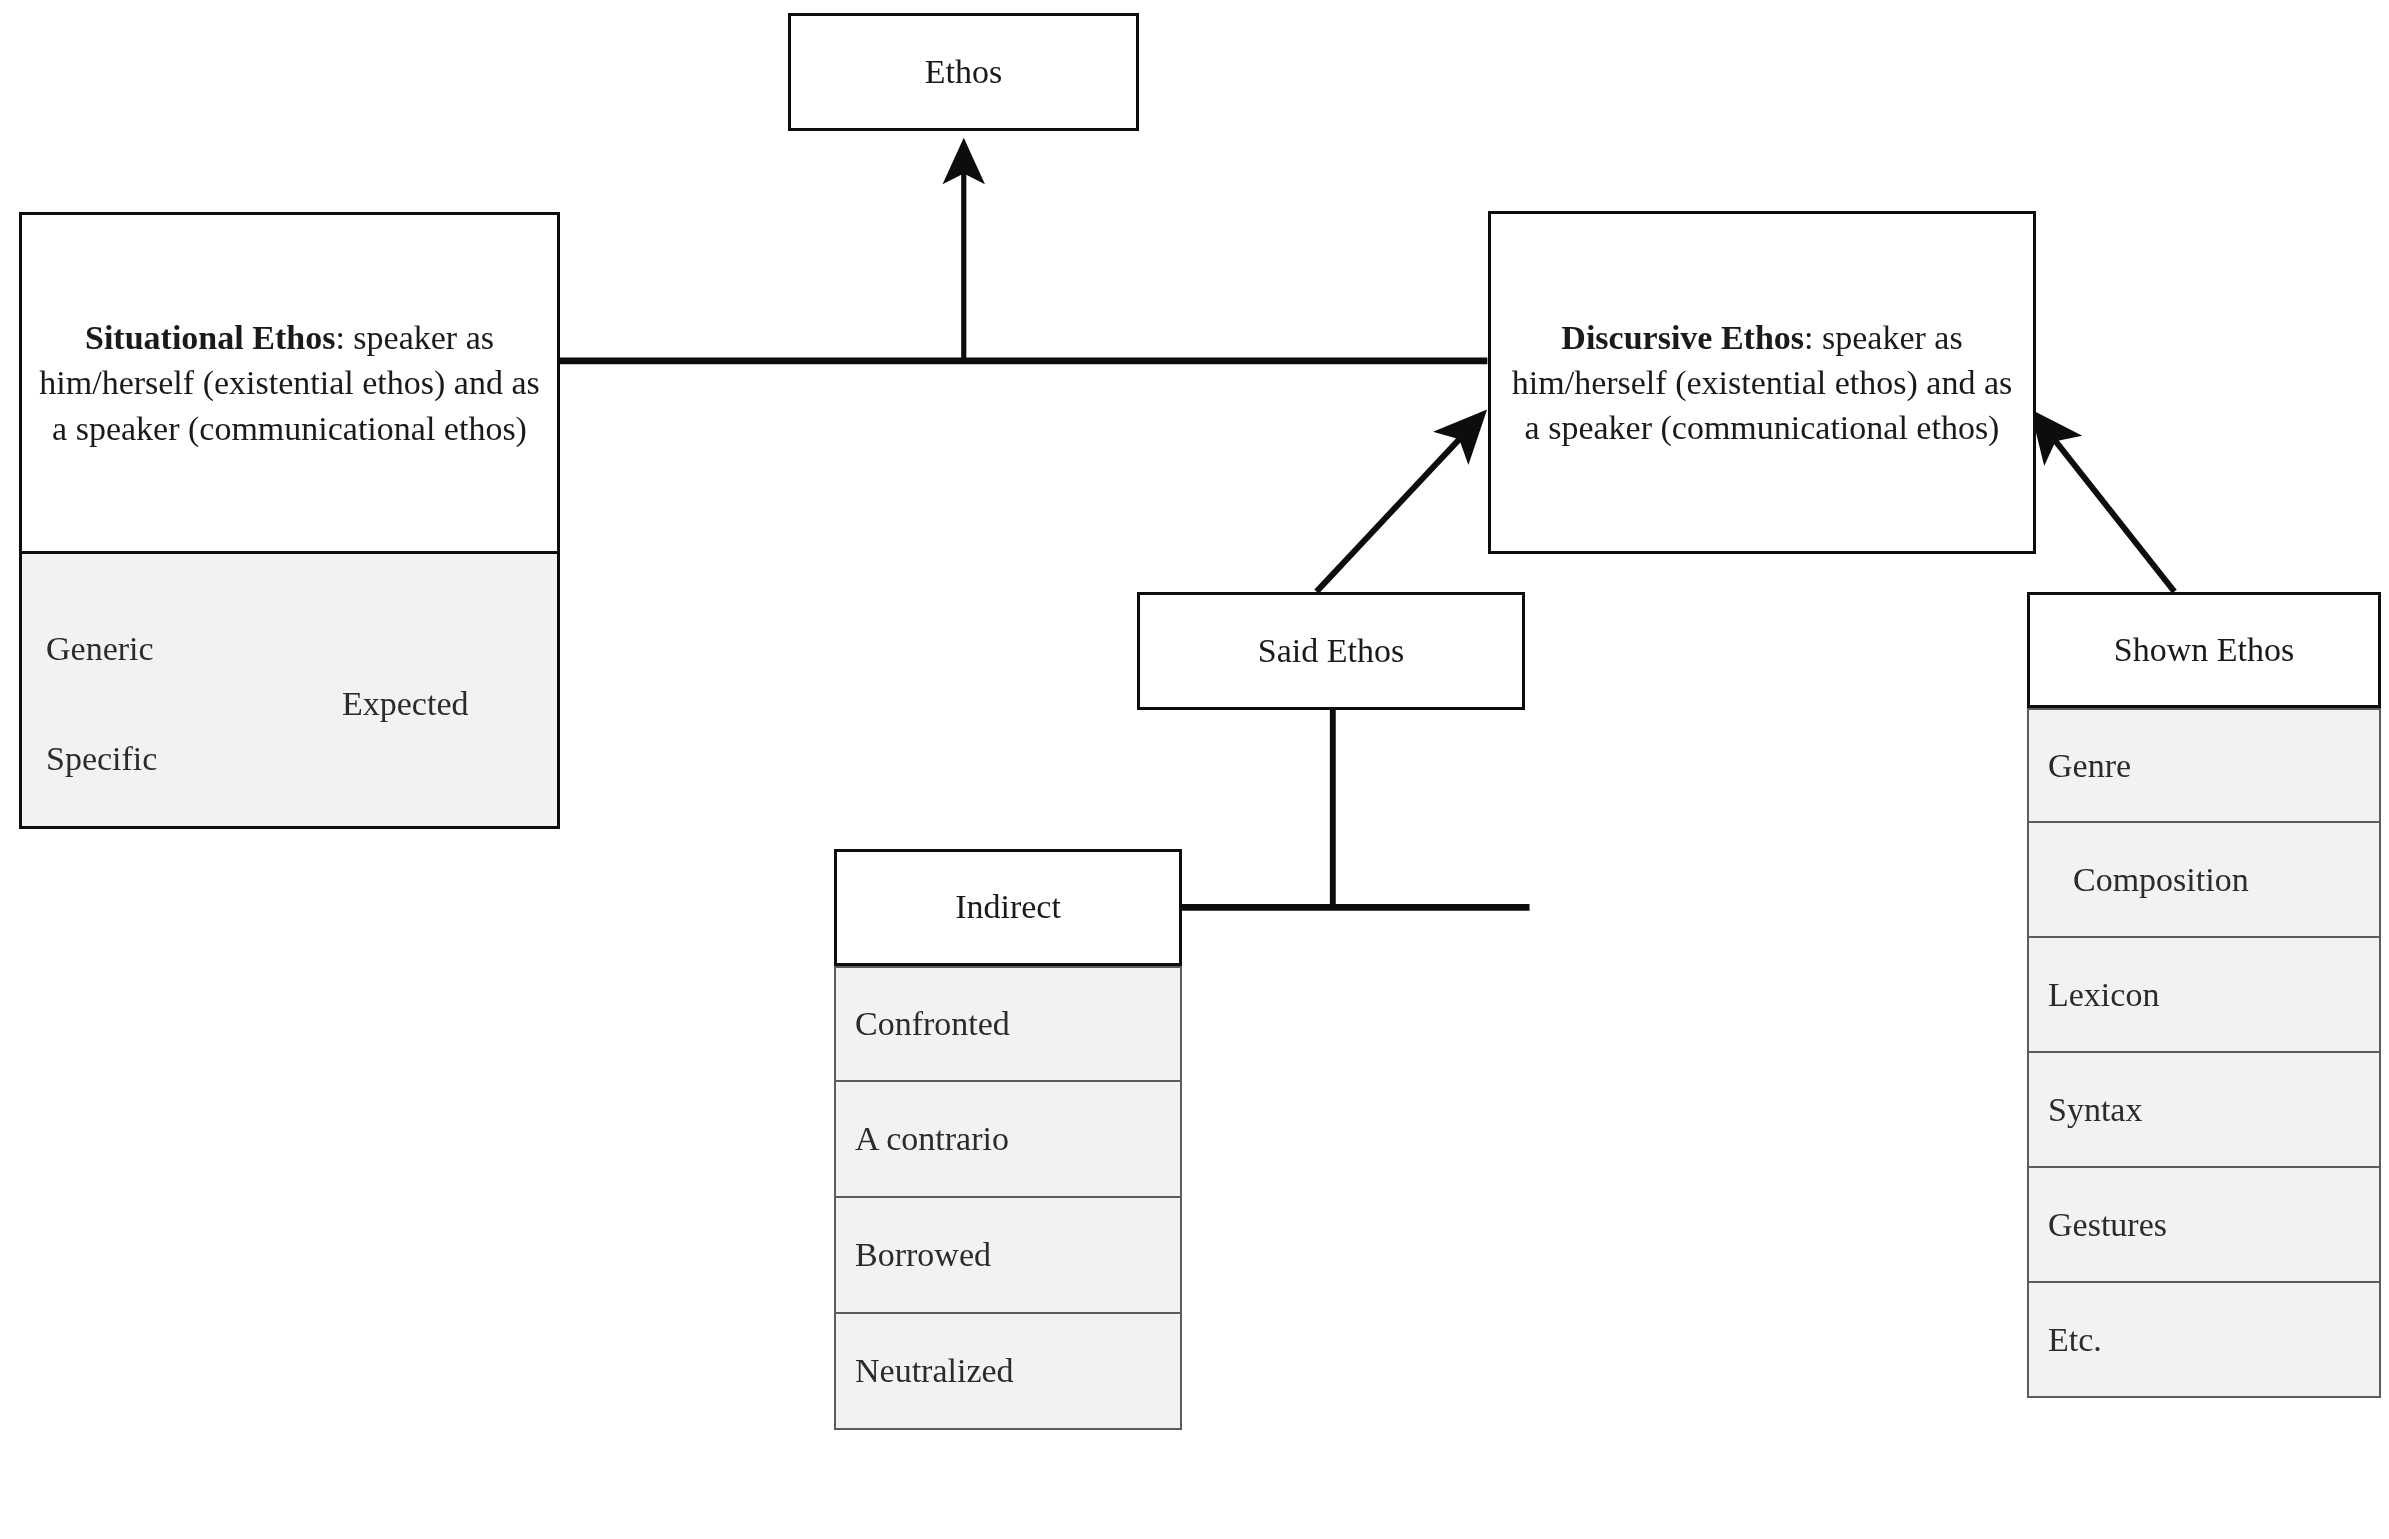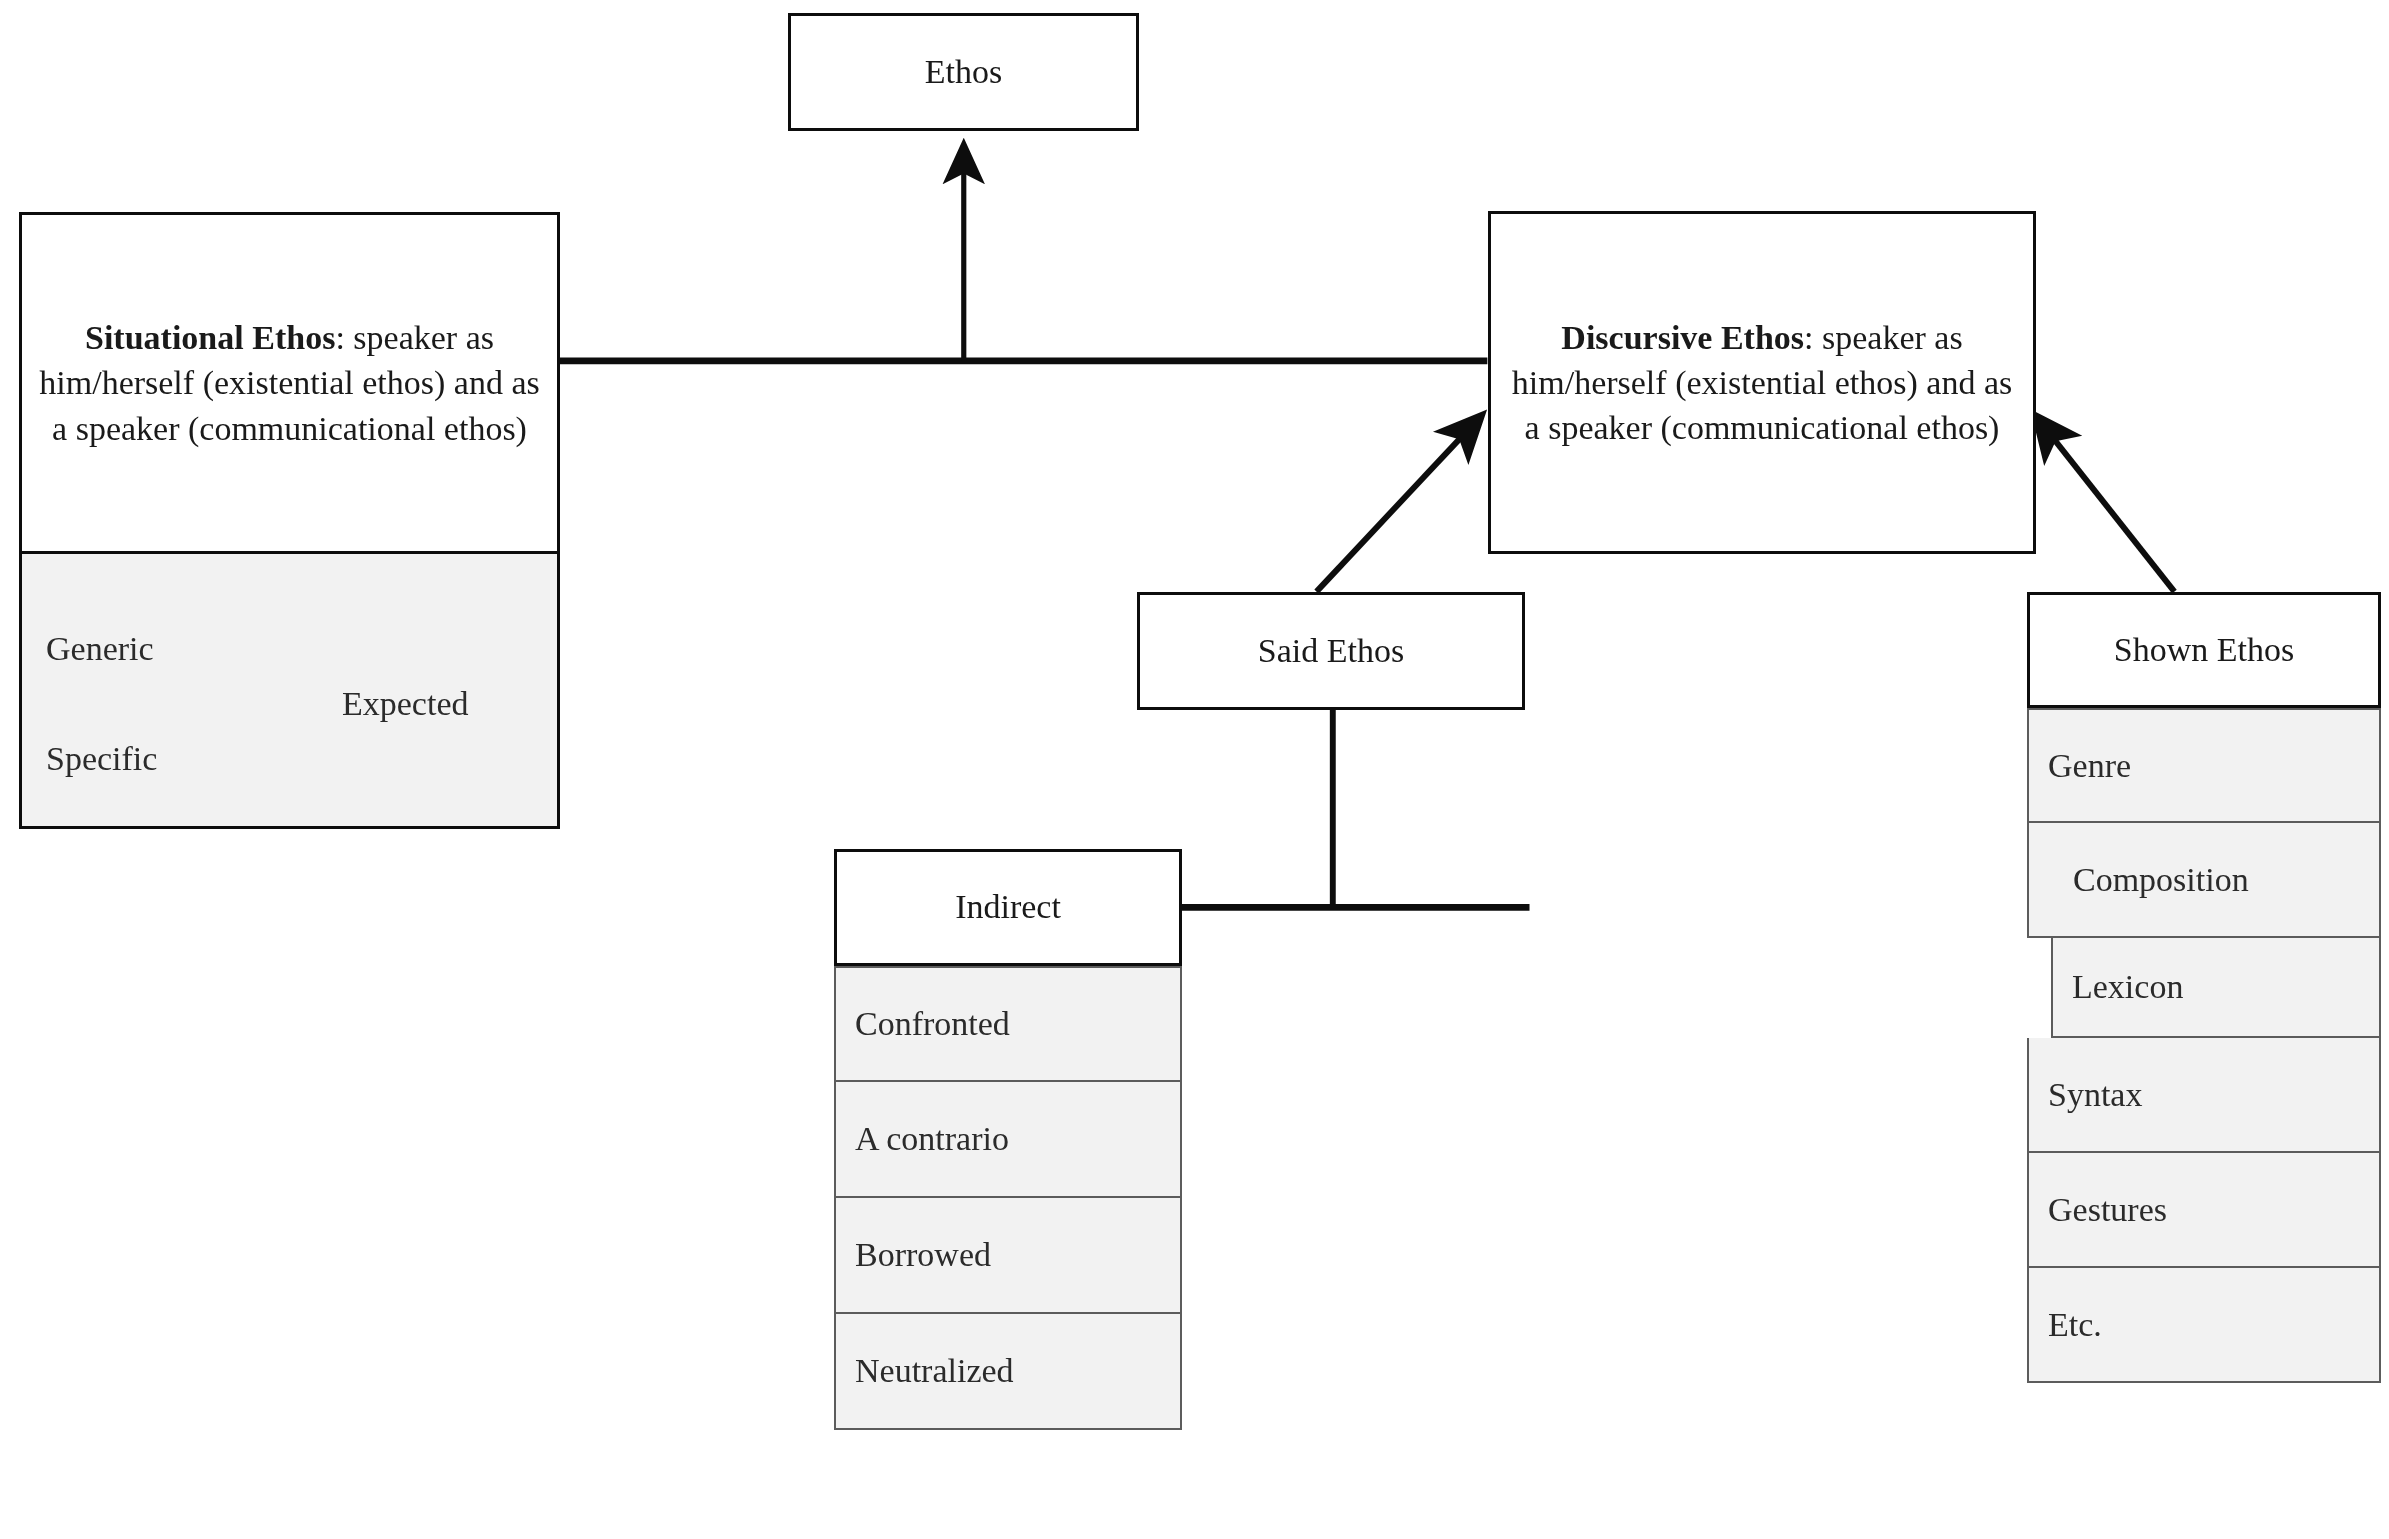--- a/index.html
+++ b/index.html
@@ -168,21 +168,21 @@
     <div class="hdr" style="height:116px;">
       <span class="title">Shown Ethos</span>
     </div>
     <div class="rows">
       <div class="row first" style="height:115px;">
         <span>Genre</span>
       </div>
       <div class="row" style="height:115px;padding-left:44px;">
         <span>Composition</span>
       </div>
-      <div class="row" style="height:100px;margin-left:24px;">
+      <div class="row" style="height:115px;">
         <span>Lexicon</span>
       </div>
       <div class="row" style="height:115px;">
         <span>Syntax</span>
       </div>
       <div class="row" style="height:115px;">
         <span>Gestures</span>
       </div>
       <div class="row" style="height:115px;">
         <span>Etc.</span>

